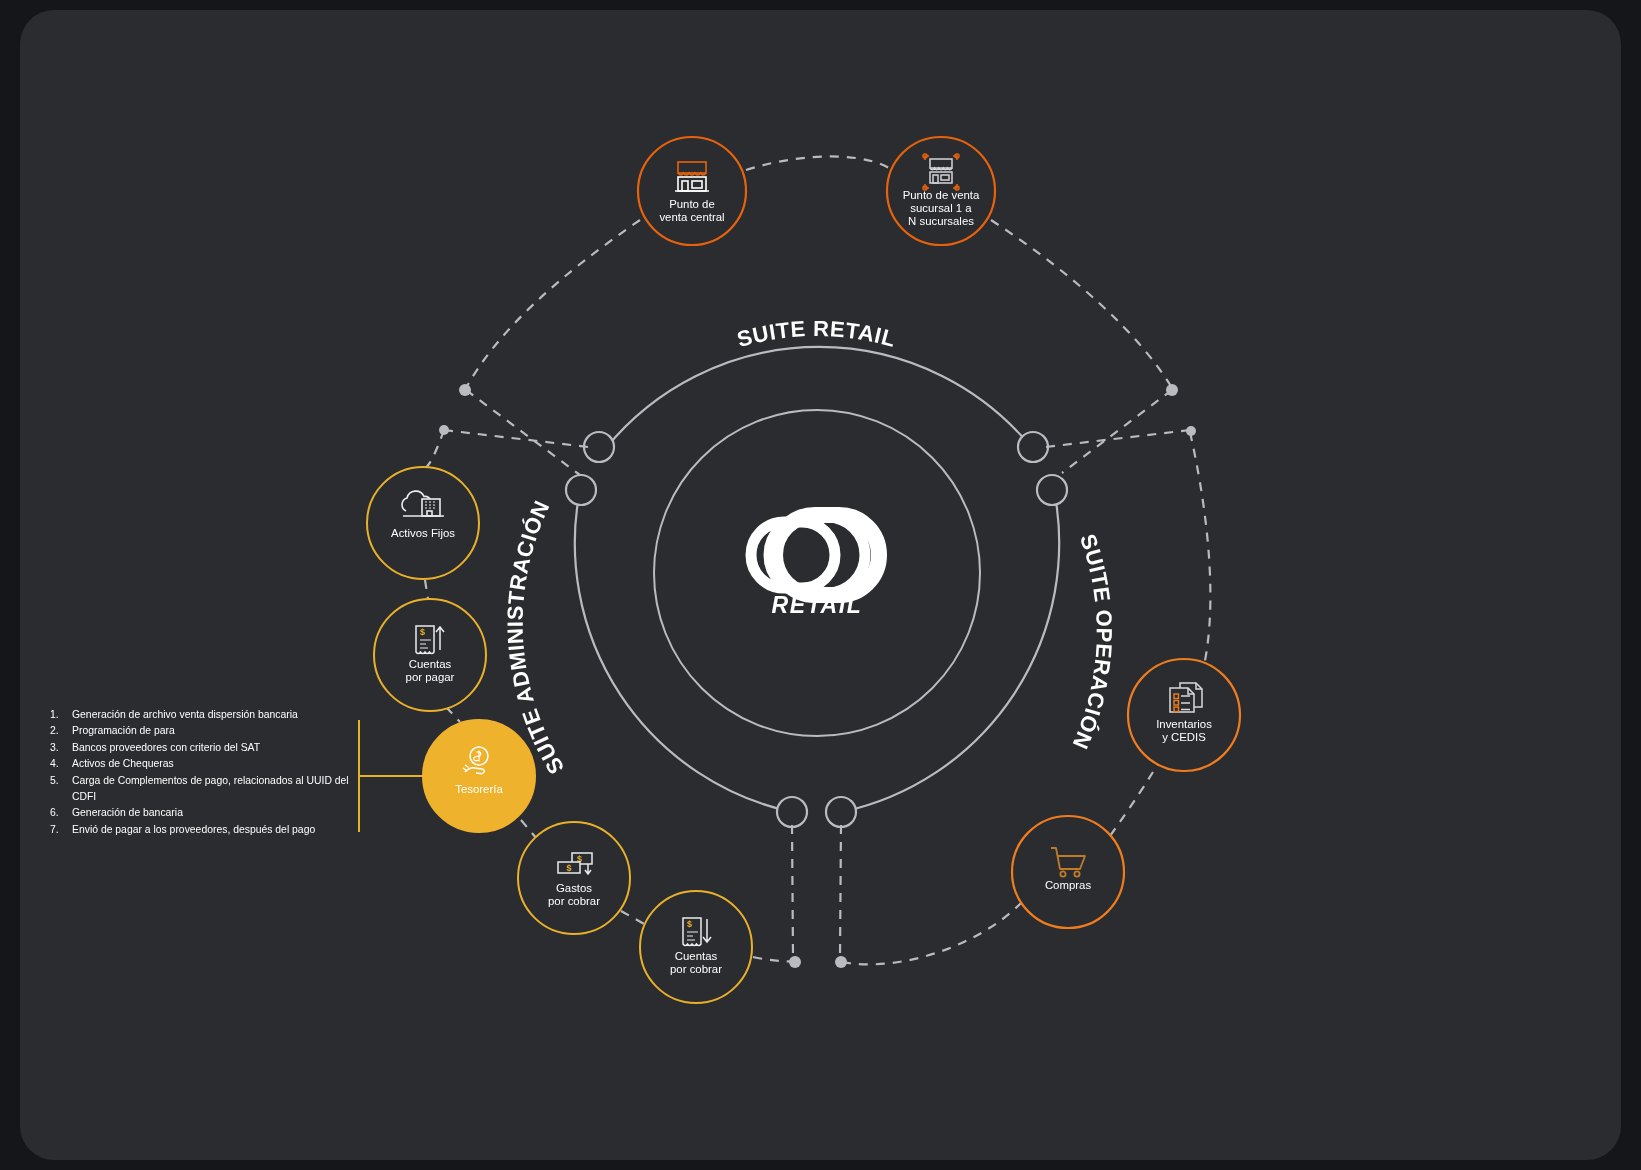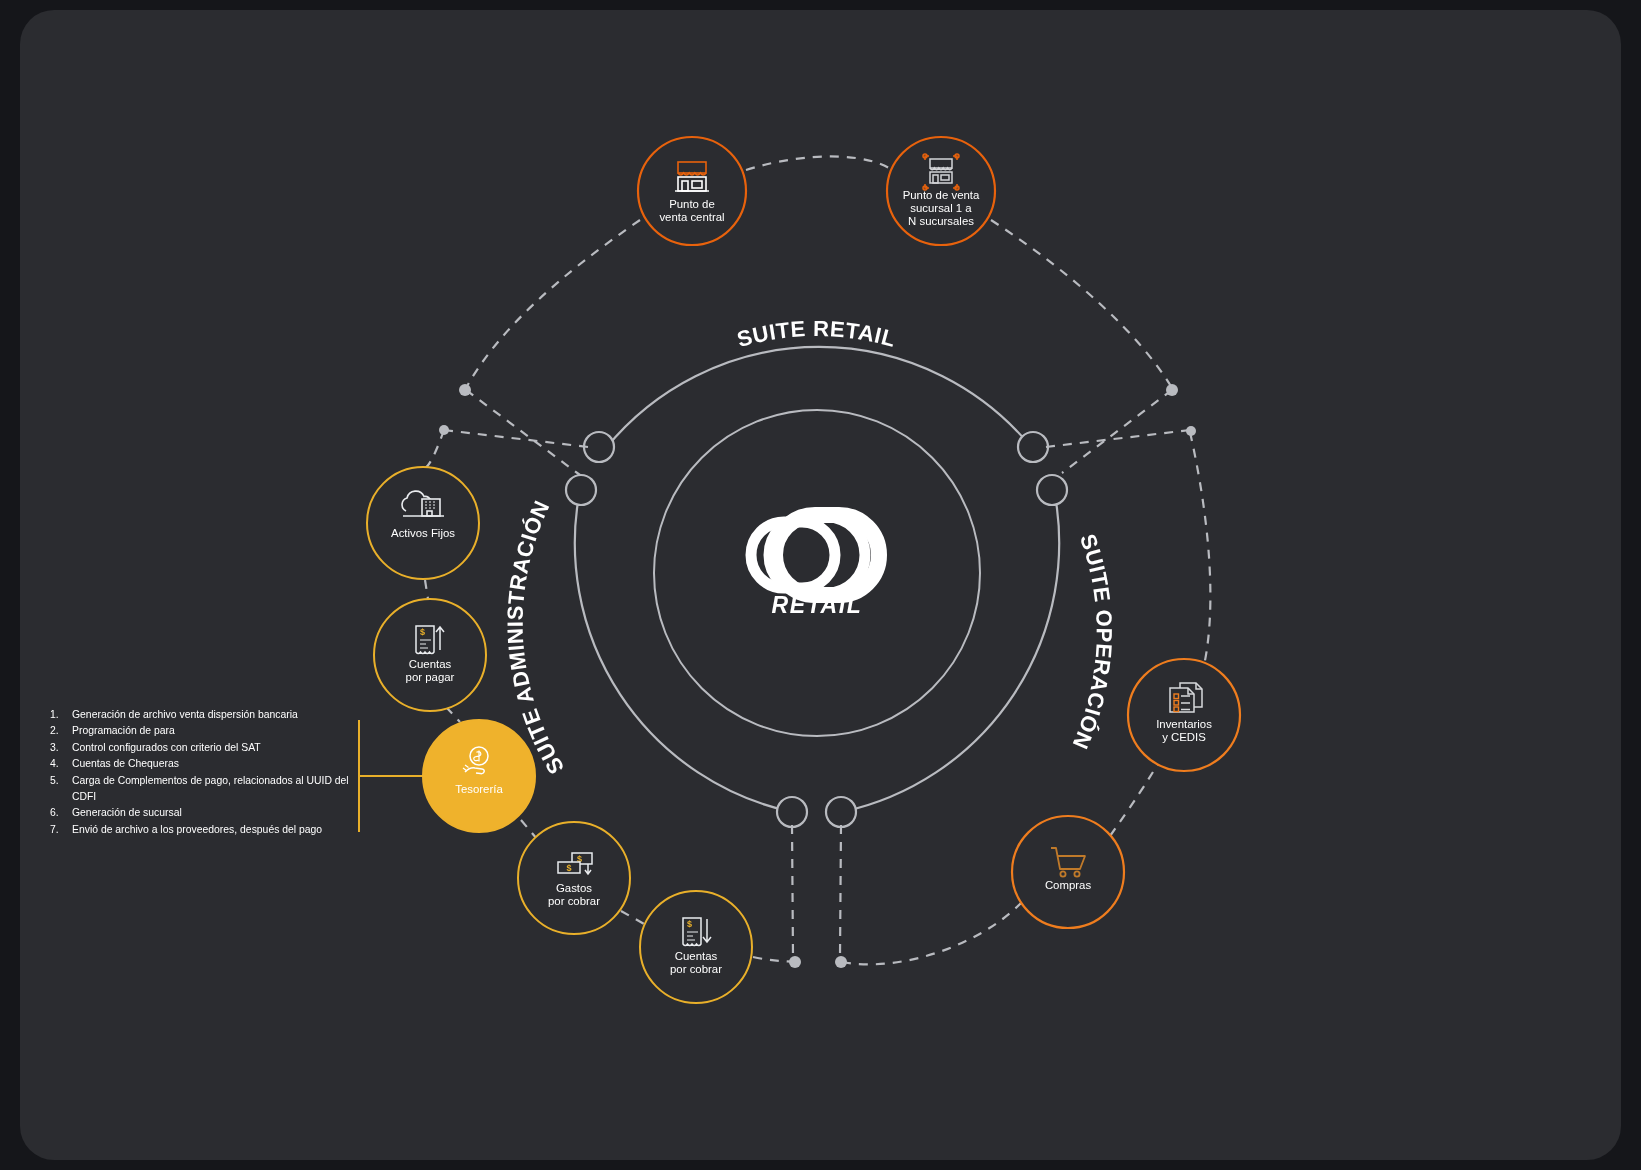--- a/index.html
+++ b/index.html
@@ -229,35 +229,35 @@
         <li>
             <span class="num">1.</span>
             <span class="txt">Generación de archivo venta dispersión bancaria</span>
           </li>
         <li>
             <span class="num">2.</span>
             <span class="txt">Programación de para</span>
           </li>
         <li>
             <span class="num">3.</span>
-            <span class="txt">Control configurados con criterio del SAT</span>
+            <span class="txt">Bancos proveedores con criterio del SAT</span>
           </li>
         <li>
             <span class="num">4.</span>
-            <span class="txt">Cuentas de Chequeras</span>
+            <span class="txt">Activos de Chequeras</span>
           </li>
         <li>
             <span class="num">5.</span>
             <span class="txt">Carga de Complementos de pago, relacionados al UUID del CDFI</span>
           </li>
         <li>
             <span class="num">6.</span>
-            <span class="txt">Generación de sucursal</span>
+            <span class="txt">Generación de bancaria</span>
           </li>
         <li>
             <span class="num">7.</span>
-            <span class="txt">Envió de archivo a los proveedores, después del pago</span>
+            <span class="txt">Envió de pagar a los proveedores, después del pago</span>
           </li>
       </ol>
     </div>
 
   </div>
 </div>
 
 </body></html>

